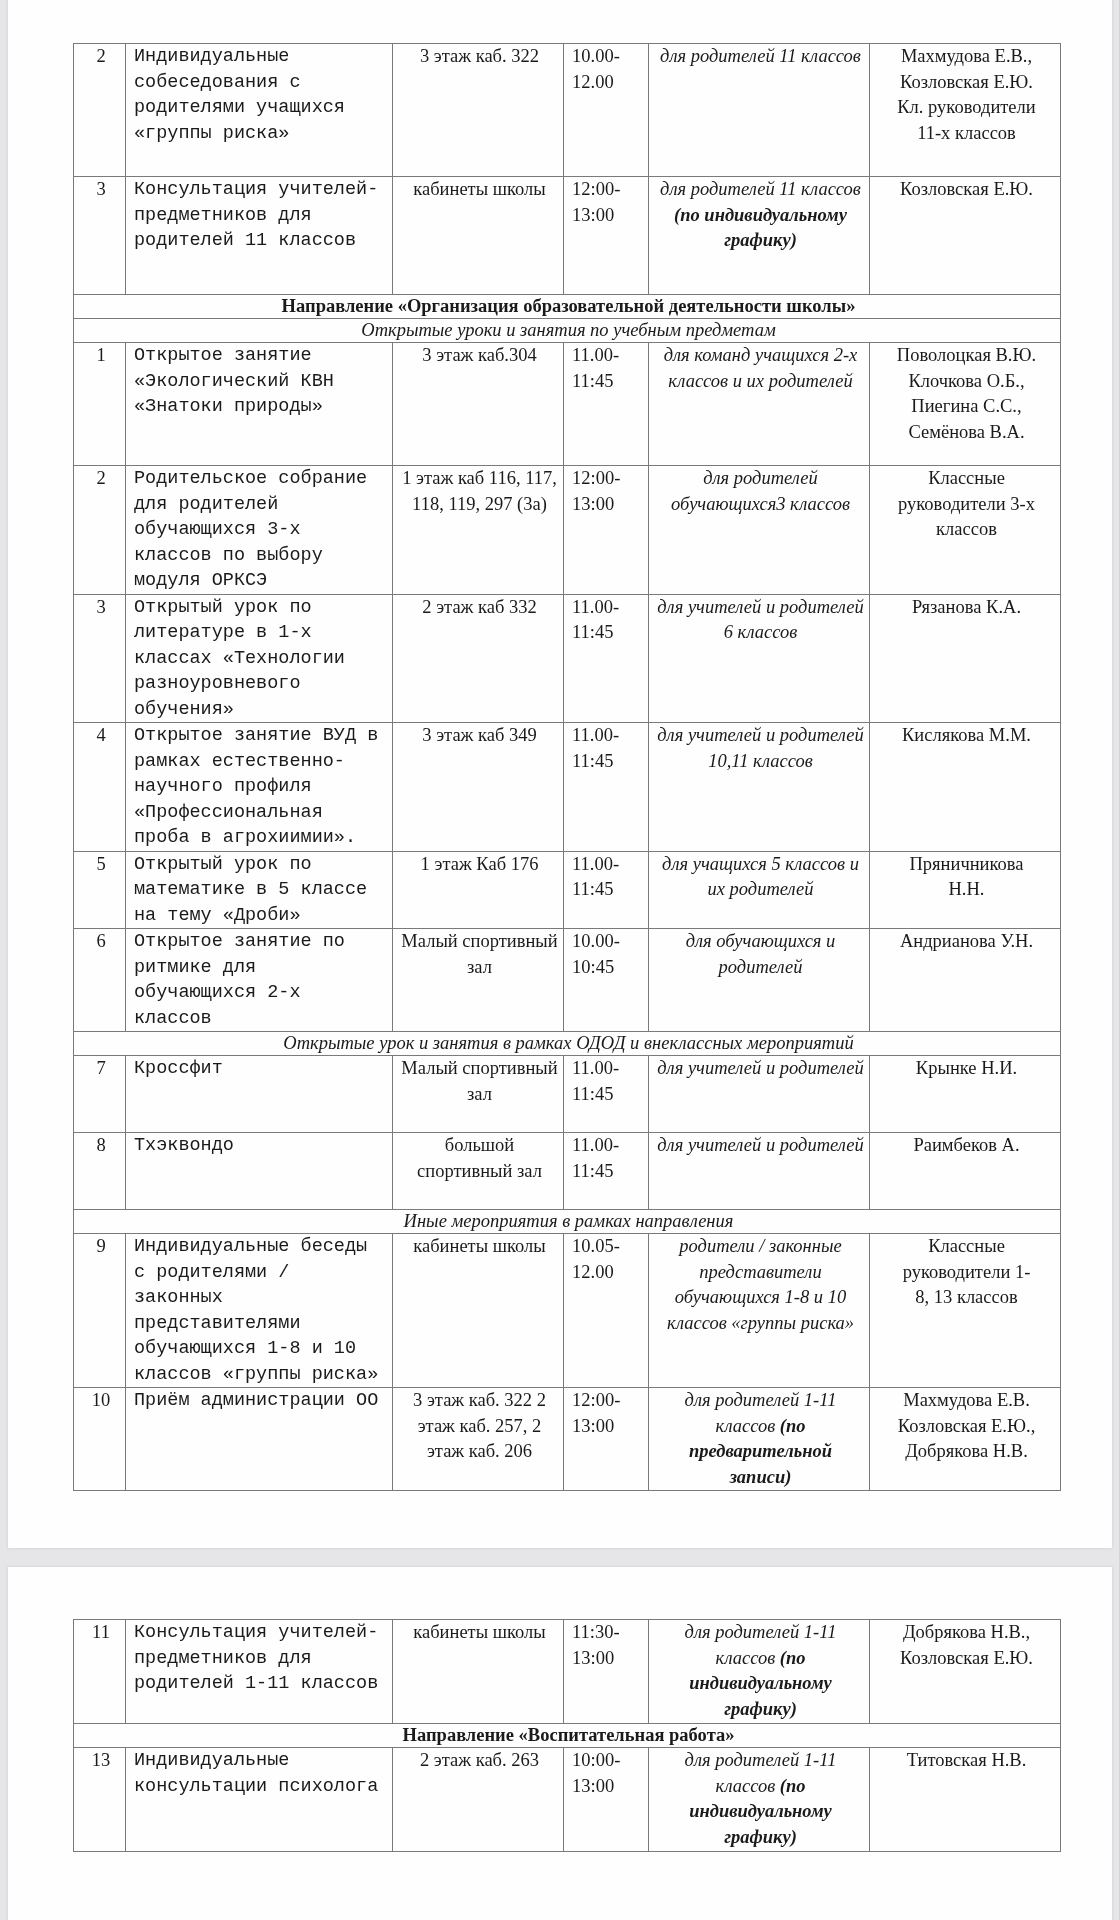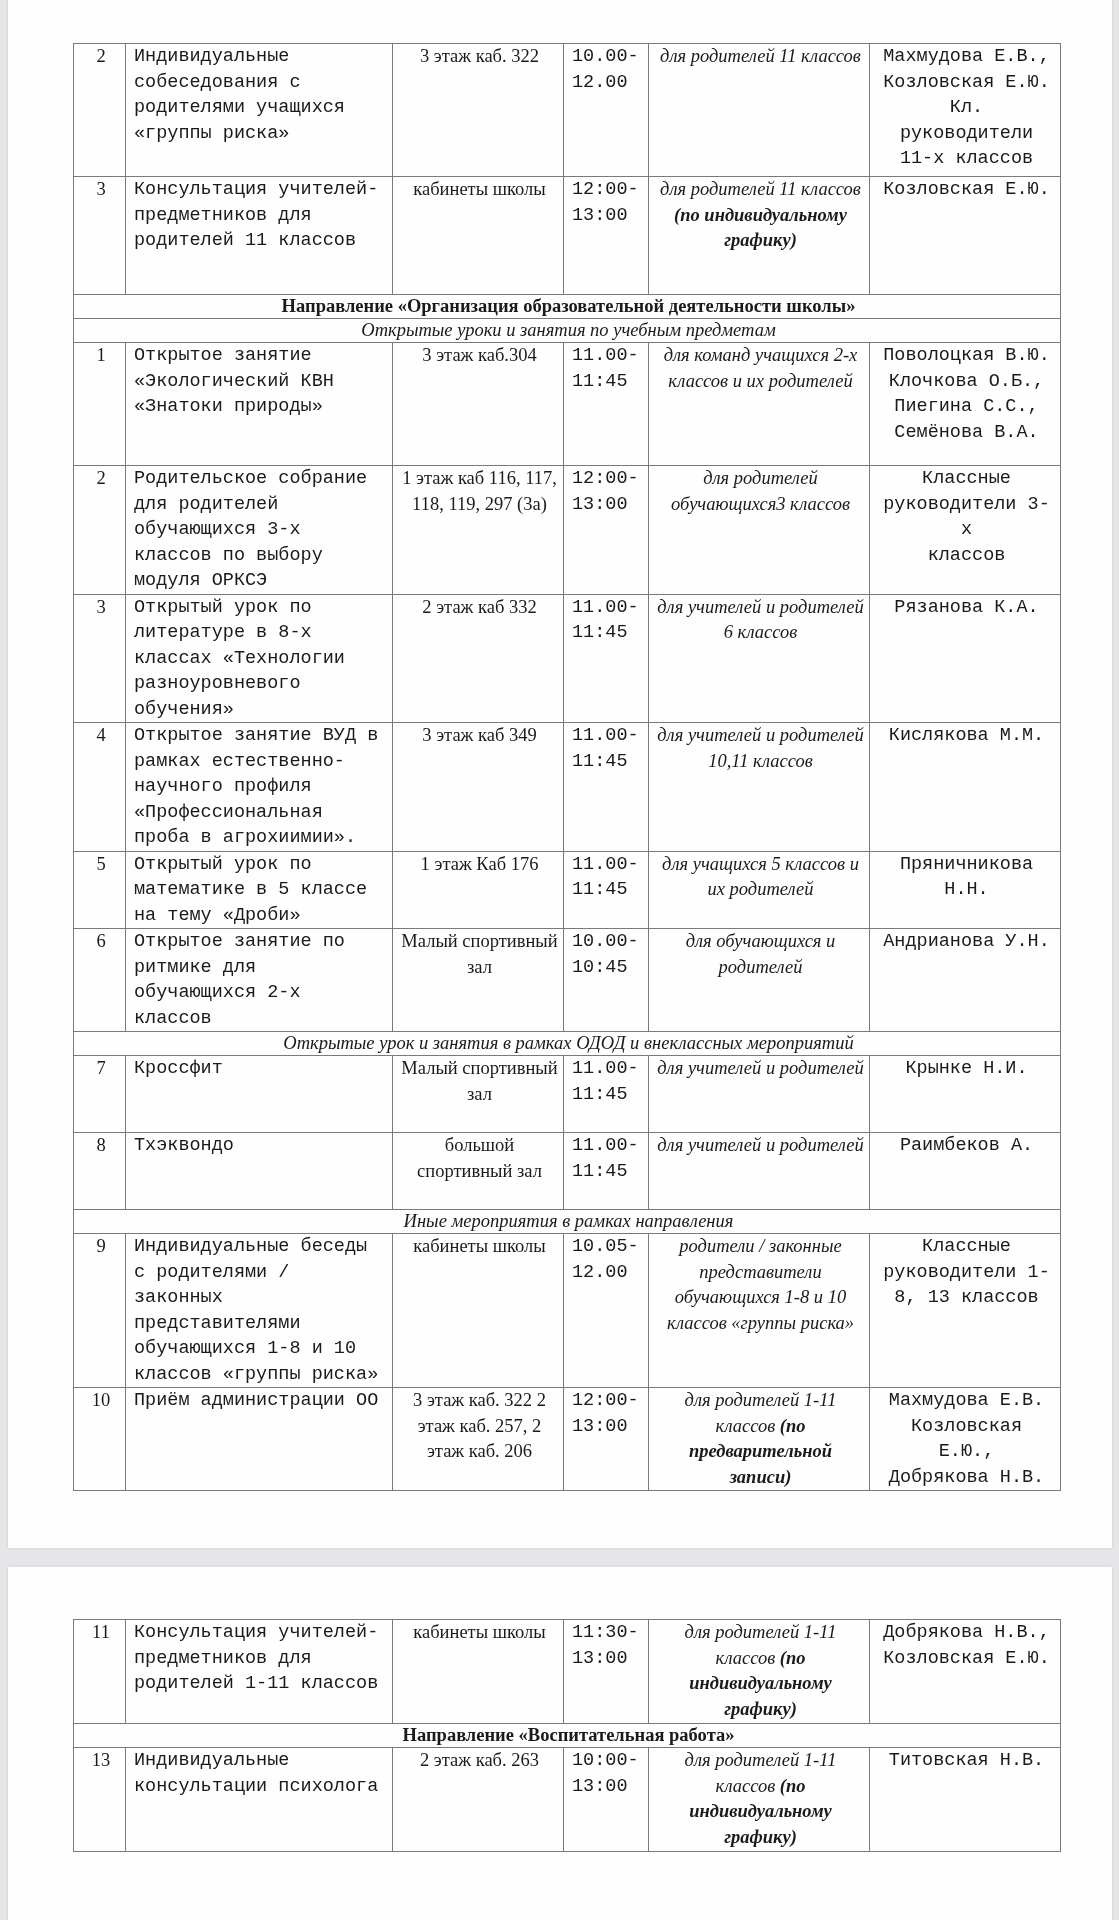--- a/index.html
+++ b/index.html
@@ -40,21 +40,21 @@
   td.num { text-align: center; padding-left: 2px; padding-right: 2px; }
   td.title { text-align: left; padding-left: 8px; font-family: Liberation Mono, monospace; }
   td.place { text-align: center; padding-left: 2px; padding-right: 2px; }
   td.time { text-align: left; padding-left: 12px; padding-right: 2px; }
   td.time .t2 { display: block; }
   td.aud { text-align: center; padding-left: 3px; padding-right: 3px; font-style: italic; }
   td.resp { text-align: center; padding-left: 3px; padding-right: 3px; }
   td.section { text-align: center; font-weight: bold; line-height: 23px; }
   td.subsection { text-align: center; font-style: italic; line-height: 23px; }
   .bold { font-weight: bold; }
-  .line { display: block; font-family: Liberation Mono, monospace; }
+  .line { display: block; }
 </style>
 </head>
 <body>
 
 <div class="page page1">
   <table class="sched">
     <colgroup>
         <col class="c-num">
         <col class="c-title">
         <col class="c-place">
@@ -124,21 +124,21 @@
           </td>
           <td class="aud"><span>для родителей обучающихся3 классов</span></td>
           <td class="resp">
             <span class="line">Классные</span>
             <span class="line">руководители 3-х</span>
             <span class="line">классов</span>
           </td>
         </tr>
         <tr style="height: 123px;">
           <td class="num">3</td>
-          <td class="title">Открытый урок по литературе в 8-х классах «Технологии разноуровневого обучения»</td>
+          <td class="title">Открытый урок по литературе в 1-х классах «Технологии разноуровневого обучения»</td>
           <td class="place">2 этаж каб 332</td>
           <td class="time">
             <span class="line">11.00-</span>
             <span class="line t2">11:45</span>
           </td>
           <td class="aud"><span>для учителей и родителей 6 классов</span></td>
           <td class="resp">
             <span class="line">Рязанова К.А.</span>
           </td>
         </tr>

